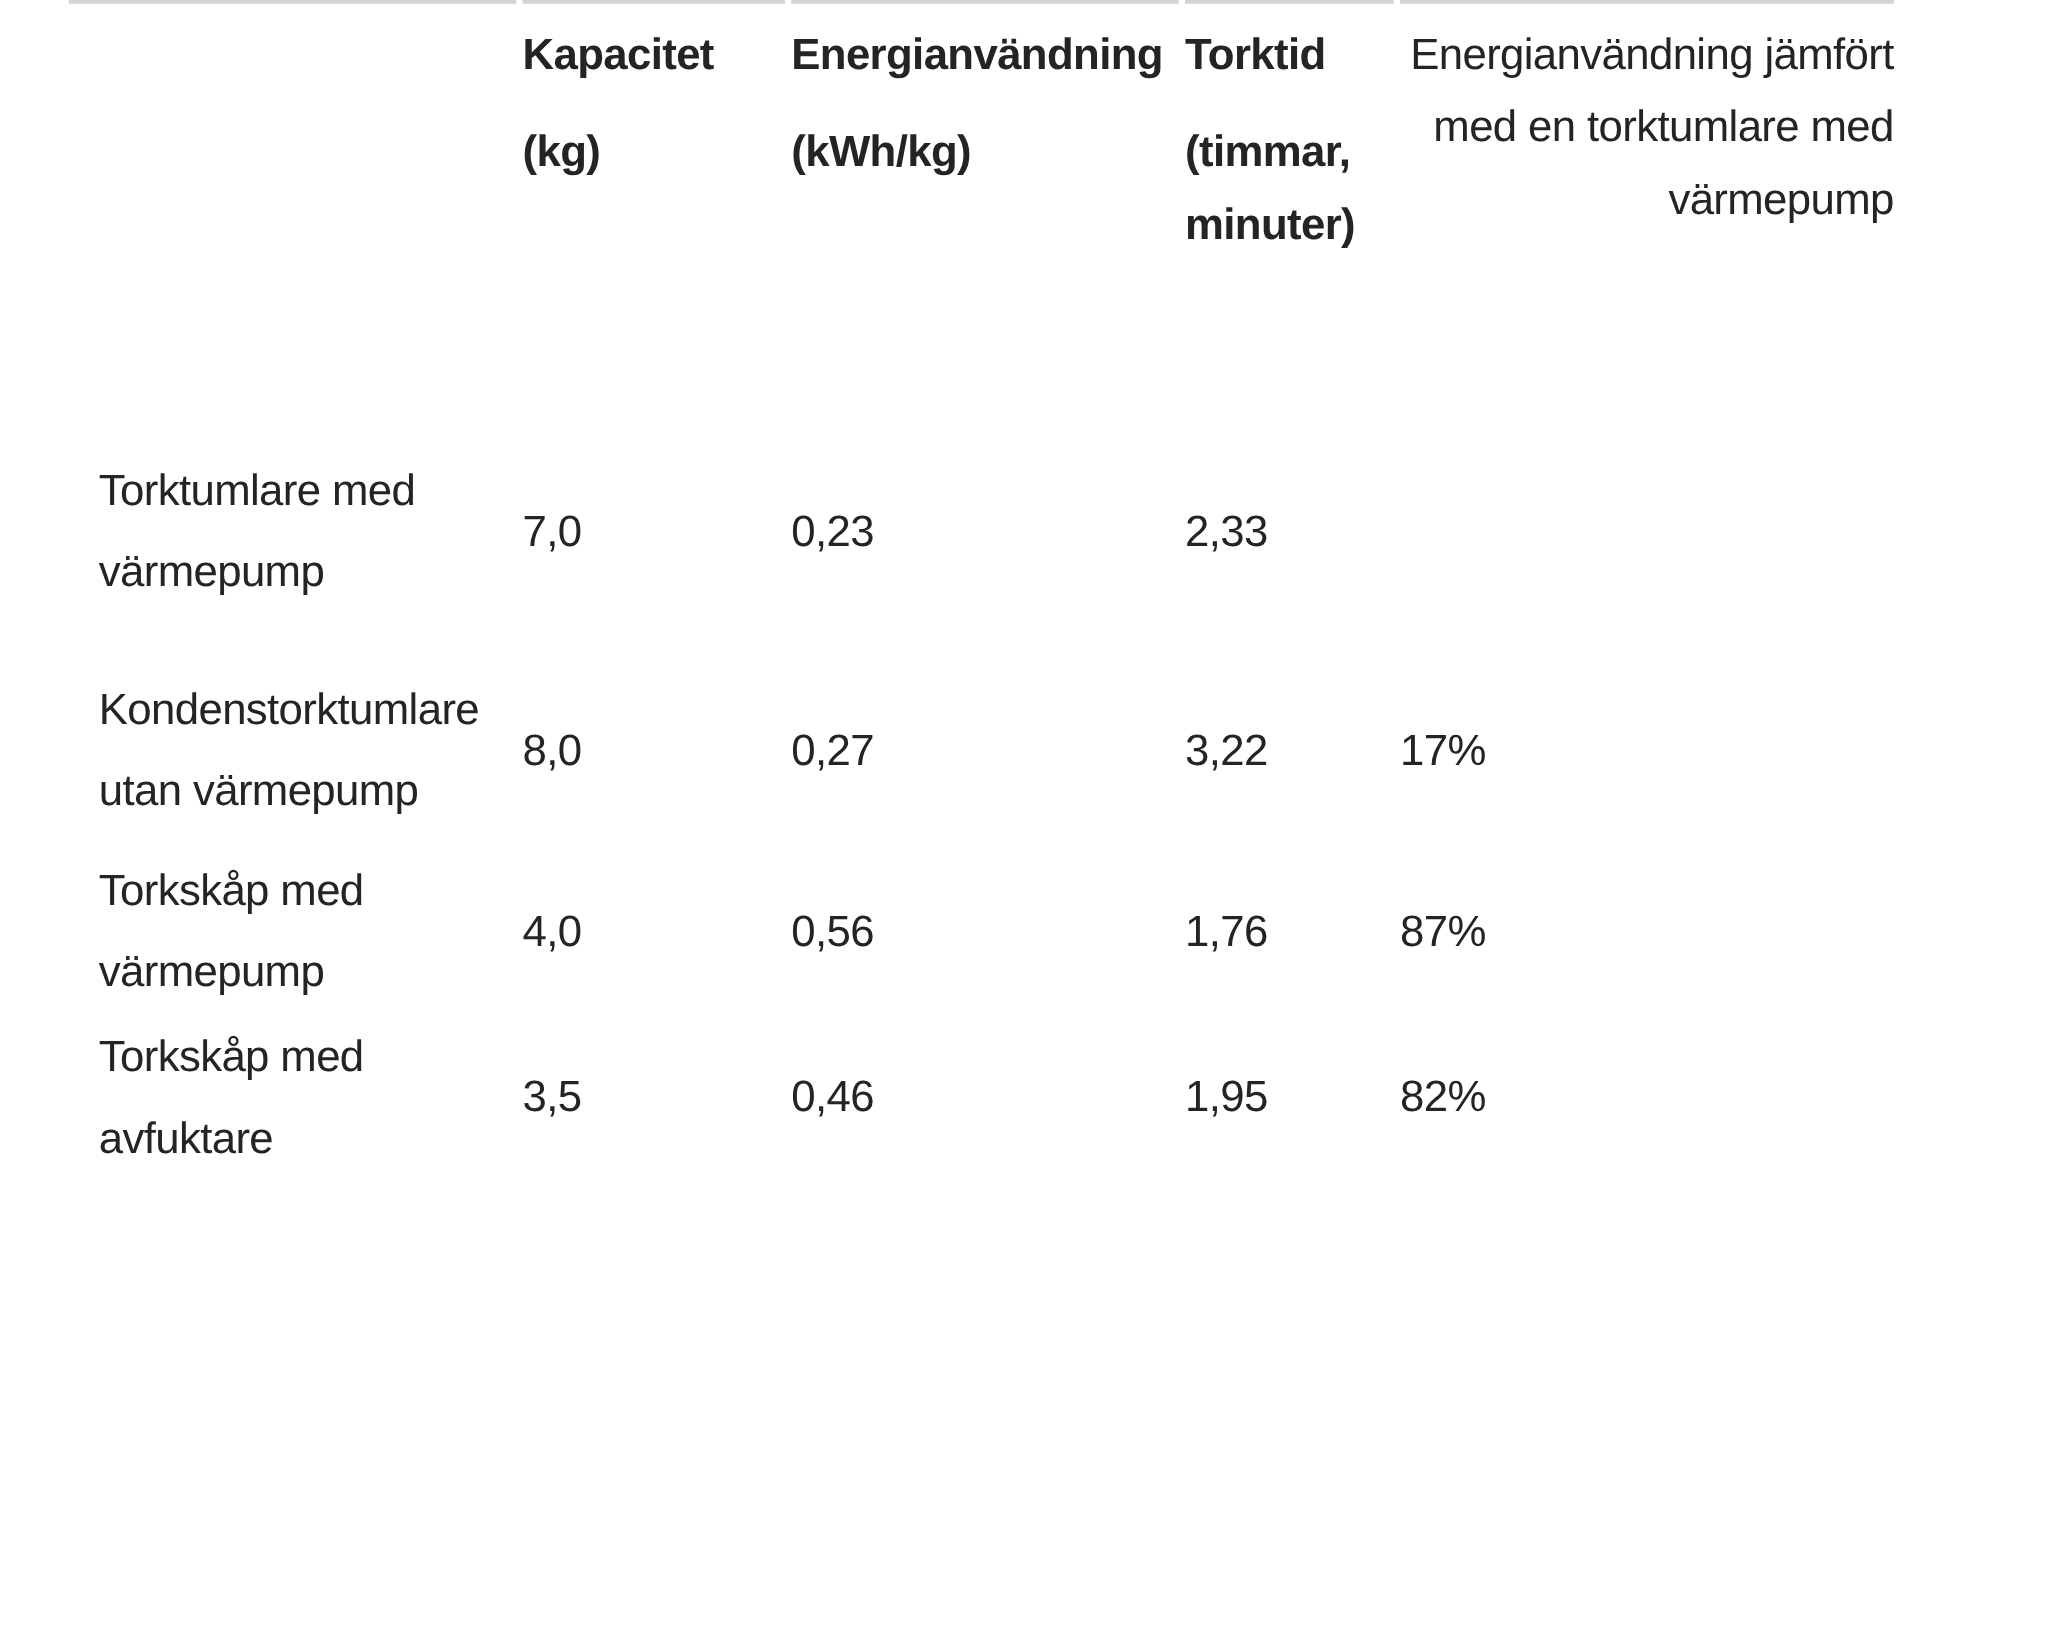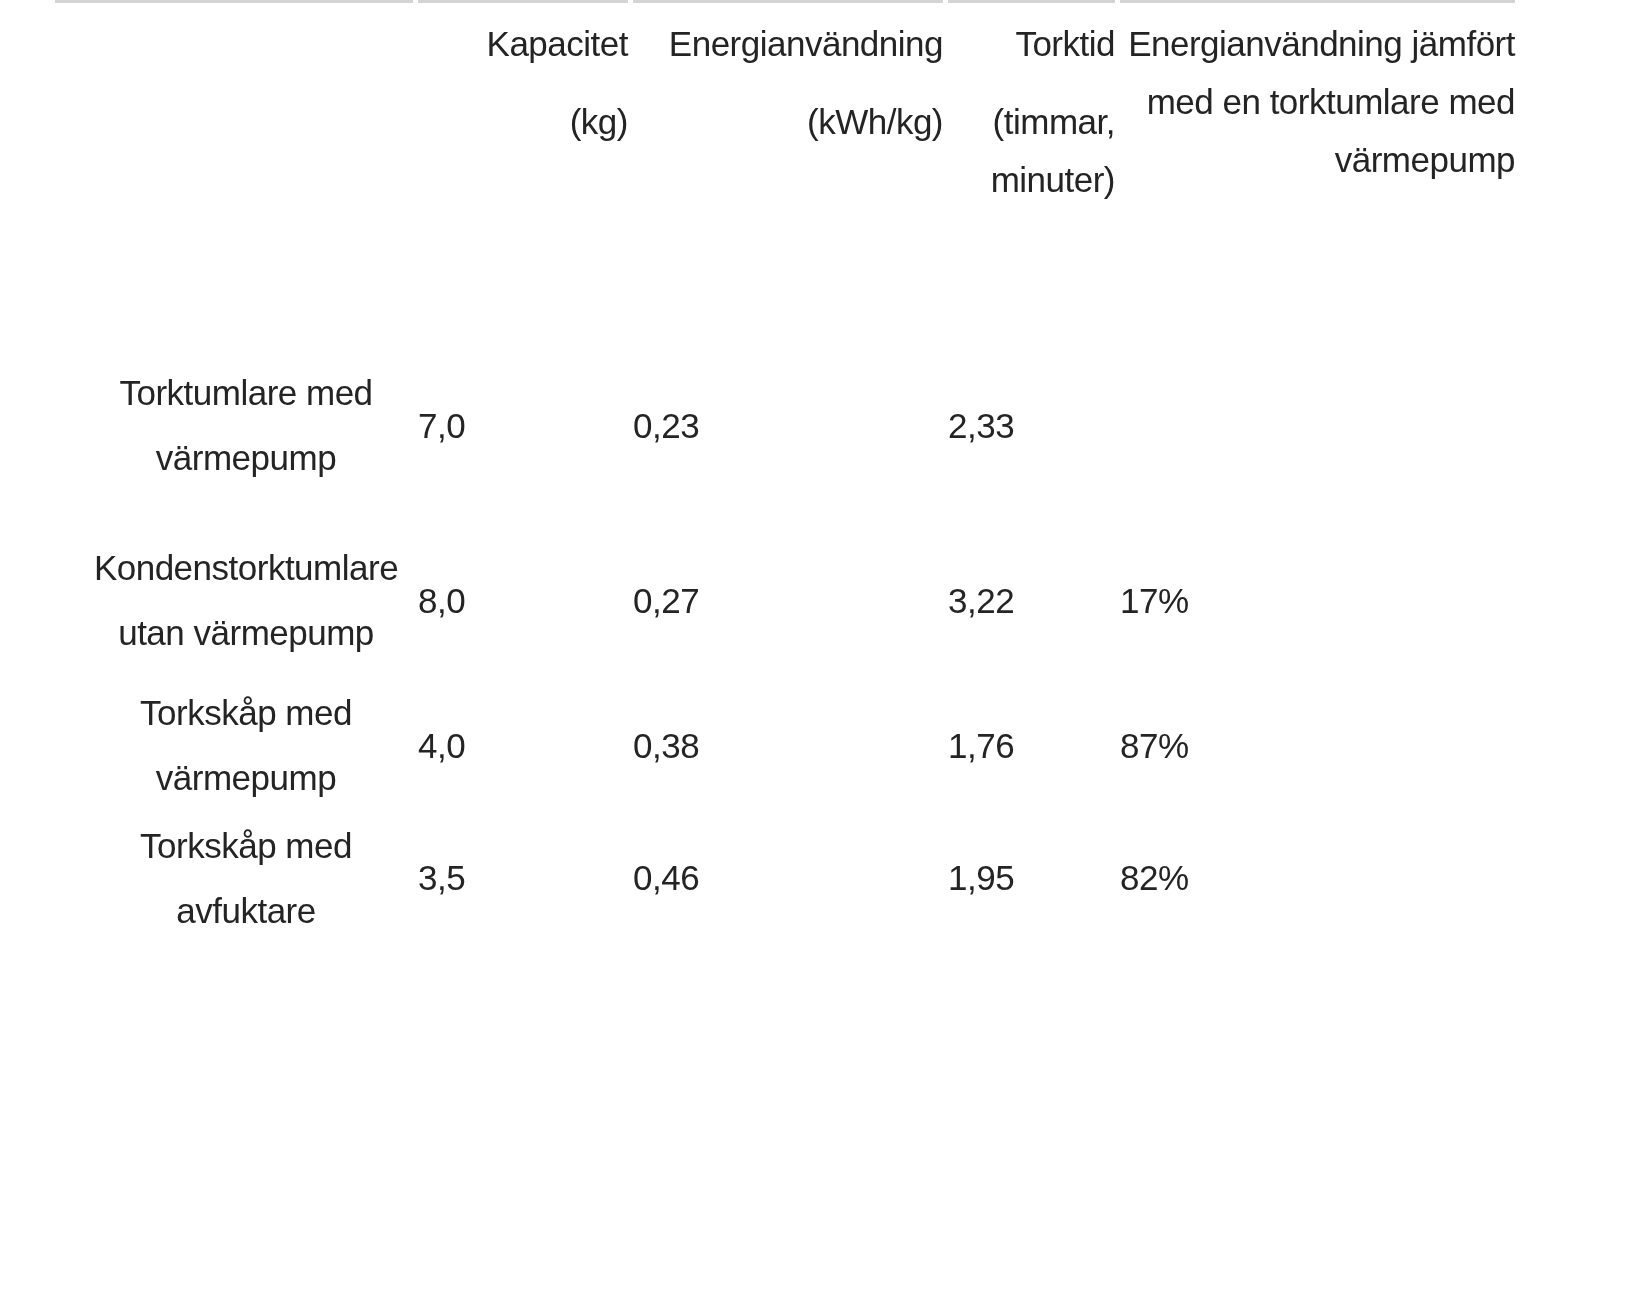--- a/index.html
+++ b/index.html
@@ -34,34 +34,34 @@
 
   th {
     border-top: 3px solid #d4d4d4;
     font-weight: 400;
     font-size: 35px;
     line-height: 58px;
     vertical-align: top;
     padding: 12px 0 0 0;
     color: #242424;
   }
-  th.h-num { text-align: right; }
+  th.h-num { text-align: left; font-weight: bold; }
   th.h-cmp { text-align: right; }
   th .unit { display: block; margin-top: 20px; }
 
   td {
     font-size: 35px;
     line-height: 65px;
     text-align: left;
     vertical-align: middle;
     padding: 0;
     color: #242424;
   }
   td.cell-label {
-    text-align: center;
+    text-align: left;
     padding-left: 24px;
   }
   td.cell-cmp { padding-right: 90px; }
 
   tbody tr:nth-child(1) { height: 190px; }
   tbody tr:nth-child(2) { height: 160px; }
   tbody tr:nth-child(3) { height: 115px; }
   tbody tr:nth-child(4) { height: 135px; }
   tbody tr:nth-child(5) { height: 146px; }
   tbody tr:nth-child(6) { height: 150px; }
@@ -112,21 +112,21 @@
     <td class="cell-num">8,0</td>
     <td class="cell-num">0,27</td>
     <td class="cell-num">3,22</td>
     <td class="cell-num cell-cmp">17%</td>
   </tr>
 
 
   <tr>
     <td class="cell-label">Torkskåp med värmepump</td>
     <td class="cell-num">4,0</td>
-    <td class="cell-num">0,38</td>
+    <td class="cell-num">0,56</td>
     <td class="cell-num">1,76</td>
     <td class="cell-num cell-cmp">87%</td>
   </tr>
 
   <tr>
     <td class="cell-label">Torkskåp med avfuktare</td>
     <td class="cell-num">3,5</td>
     <td class="cell-num">0,46</td>
     <td class="cell-num">1,95</td>
     <td class="cell-num cell-cmp">82%</td>

